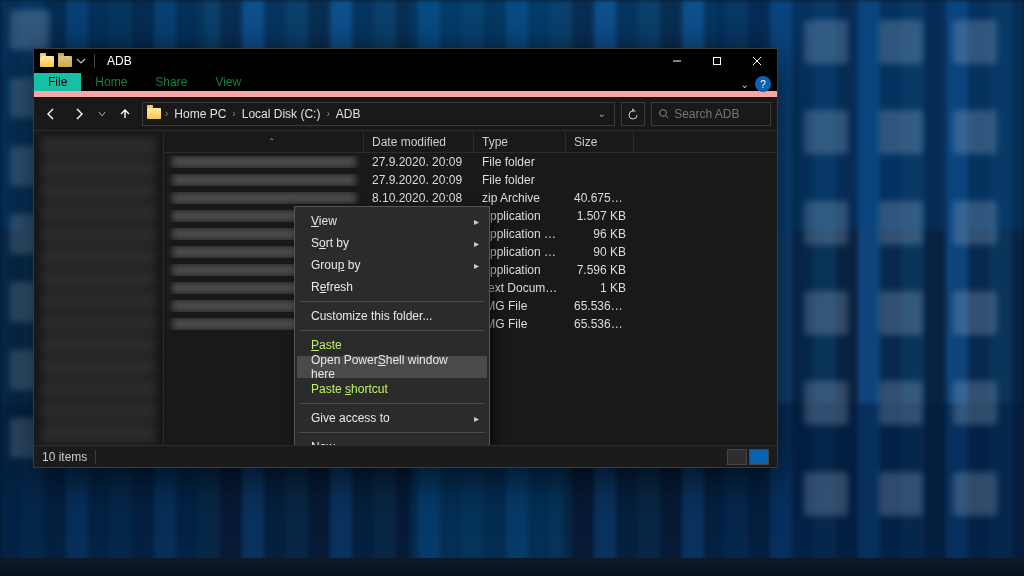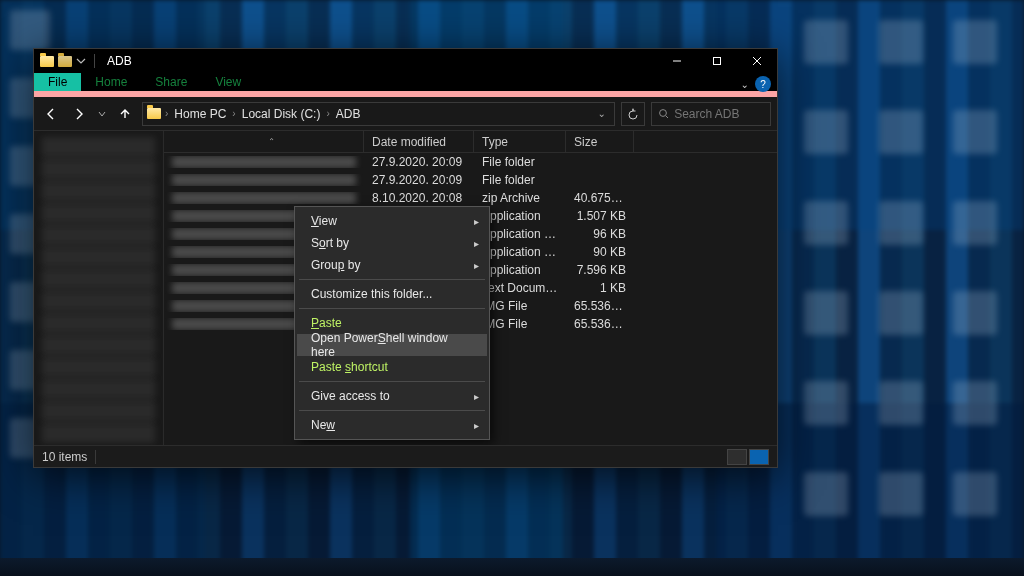--- a/index.html
+++ b/index.html
@@ -380,20 +380,23 @@
             <span class="arrow">▸</span>
           </div>
         <div class="ctxitem">
             <span>S<span class="ul">o</span>rt by</span>
             <span class="arrow">▸</span>
           </div>
         <div class="ctxitem">
             <span>Grou<span class="ul">p</span> by</span>
             <span class="arrow">▸</span>
           </div>
+        <div class="ctxitem">
+            <span>R<span class="ul">e</span>fresh</span>
+          </div>
         <div class="ctxsep"></div>
         <div class="ctxitem">Customize this folder...</div>
         <div class="ctxsep"></div>
         <div class="ctxitem disabled">
             <span><span class="ul">P</span>aste</span>
           </div>
         <div class="ctxitem hl">
             <span>Open Power<span class="ul">S</span>hell window here</span>
           </div>
         <div class="ctxitem disabled">

